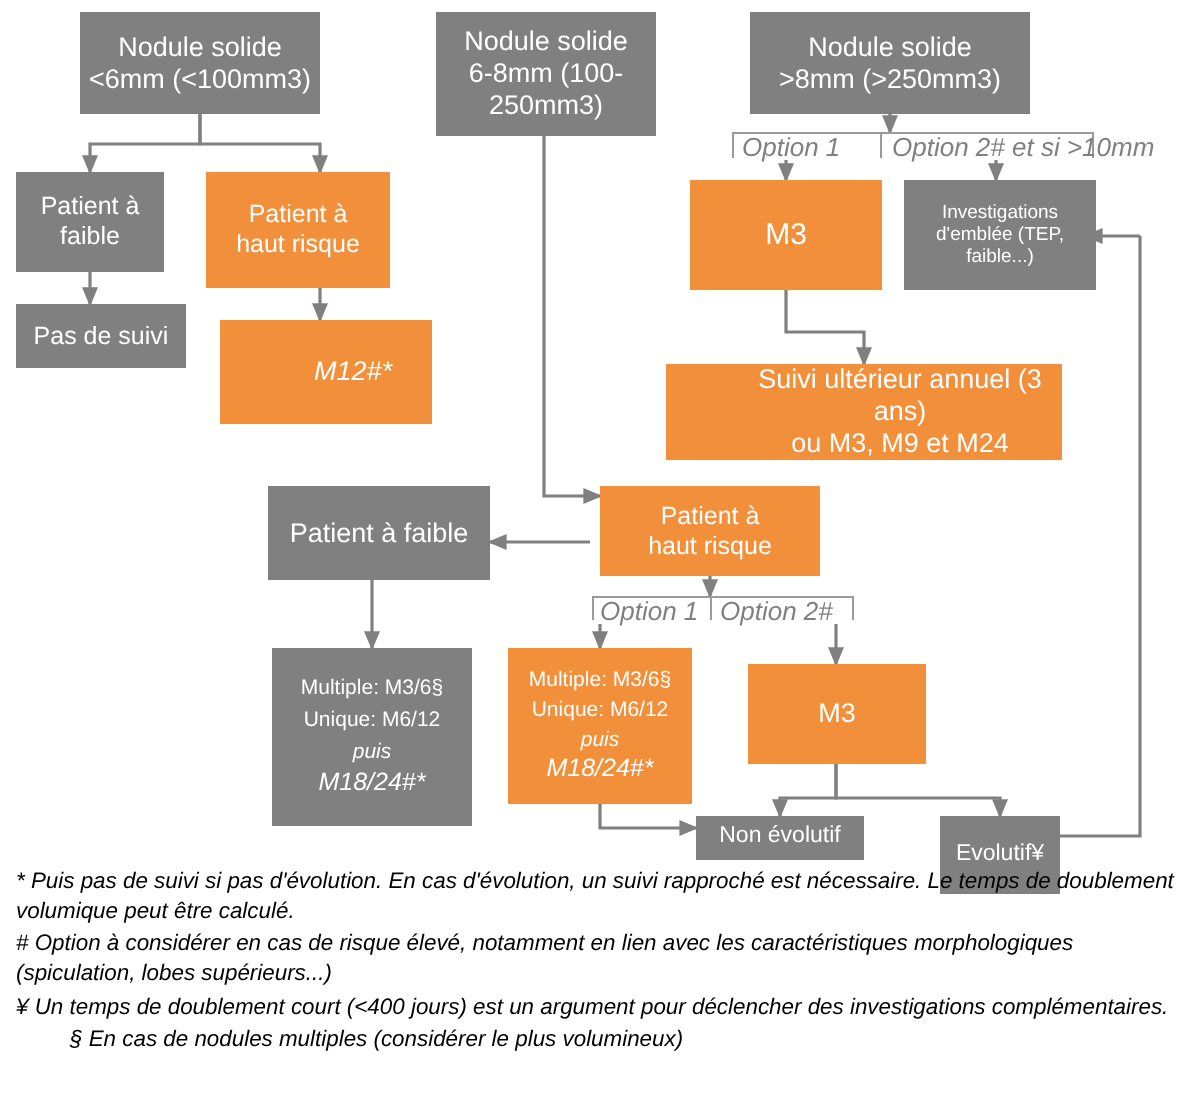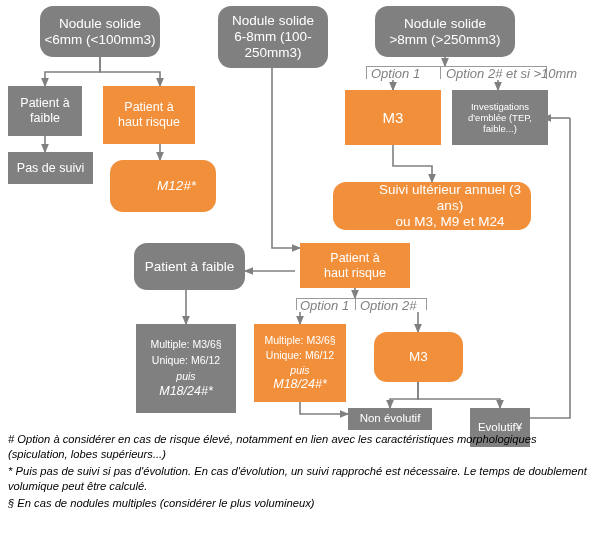--- a/index.html
+++ b/index.html
@@ -20,21 +20,21 @@
     align-items:center;
     justify-content:center;
     text-align:center;
     line-height:1.18;
     color:#ffffff;
   }
   .gray{background:#808080;}
   .orange{background:#F18F3B;}
   .t11{font-size:11.5px;}
   .t12{font-size:12.5px;}
-  .t13{font-size:13.5px;border-radius:13px;}
+  .t13{font-size:13.5px;}
   .t15{font-size:15px;}
   .t9{font-size:9.5px;}
   .t10{font-size:10.5px;}
   .ital{font-style:italic;}
   .optlabel{
     position:absolute;
     color:#808080;
     font-size:13px;
     font-style:italic;
     white-space:nowrap;
@@ -201,16 +201,17 @@
     <span>Non évolutif</span>
   </div>
 
   <div class="box gray t11" style="left:470px;top:408px;width:60px;height:39px;">
     <span>Evolutif¥</span>
   </div>
 
 </div>
 
 <div class="notes">
+  <p style="margin-top:2px;">* Puis pas de suivi si pas d'évolution. En cas d'évolution, un suivi rapproché est nécessaire. Le temps de doublement volumique peut être calculé.</p>
   <p># Option à considérer en cas de risque élevé, notamment en lien avec les caractéristiques morphologiques (spiculation, lobes supérieurs...)</p>
-  <p style="margin-top:2px;">* Puis pas de suivi si pas d'évolution. En cas d'évolution, un suivi rapproché est nécessaire. Le temps de doublement volumique peut être calculé.</p>
-  <p style="margin-top:2px;">§ En cas de nodules multiples (considérer le plus volumineux)</p>
+  <p style="margin-top:2px;">¥ Un temps de doublement court (&lt;400 jours) est un argument pour déclencher des investigations complémentaires.</p>
+  <p style="margin-top:2px;margin-left:27px;">§ En cas de nodules multiples (considérer le plus volumineux)</p>
 </div>
 
 </body></html>

